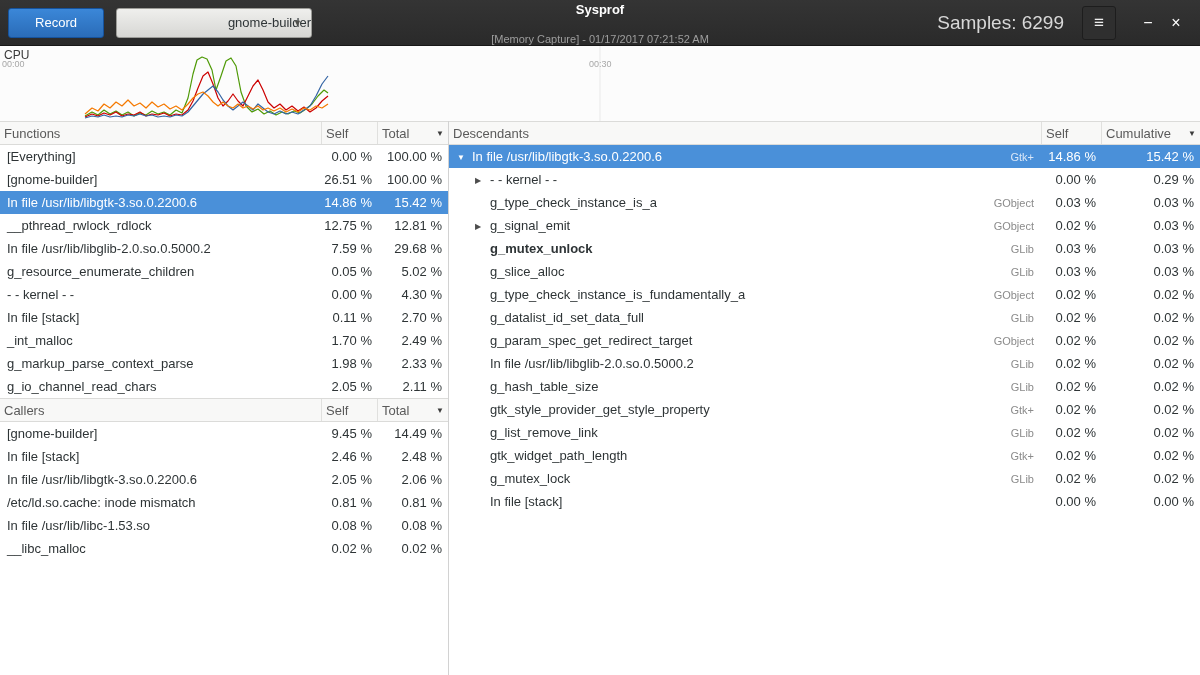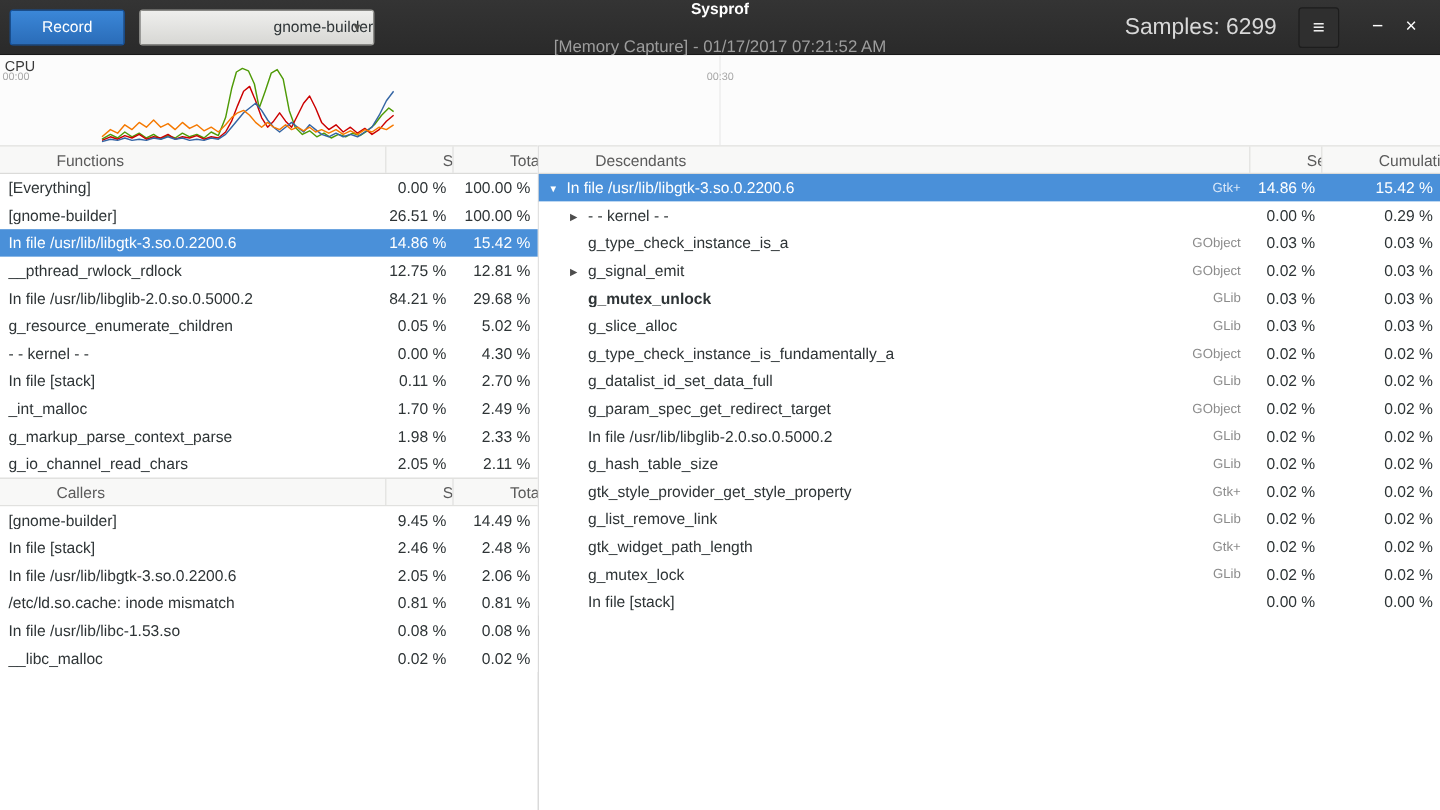--- a/index.html
+++ b/index.html
@@ -14,21 +14,21 @@
   .btn-record { width:96px; height:30px; border-radius:3px; cursor:default;
     background:linear-gradient(#3b87d8,#2a6cb8); border:1px solid #15539e;
     color:#fff; font-size:13px; text-align:center; line-height:28px; }
   .btn-process { width:196px; height:30px; margin-left:12px; border-radius:3px; position:relative;
     background:linear-gradient(#efefed,#d7d7d4); border:1px solid #9c9c98;
     color:#2e3436; font-size:13px; display:flex; align-items:center; justify-content:flex-end; }
   .btn-process .arrow { position:absolute; right:9px; font-size:9px; color:#50504c; }
   .title-block { position:absolute; left:50%; top:50%; transform:translate(-50%,-50%);
     text-align:center; white-space:nowrap; }
   .title { font-size:13px; font-weight:bold; color:#ffffff; }
-  .subtitle { font-size:14px; color:#9d9d9d; margin-top:16px; }
+  .subtitle { font-size:11px; color:#9d9d9d; margin-top:16px; }
   .header-right { margin-left:auto; display:flex; align-items:center; }
   .samples { font-size:19px; color:#d8d8d8; margin-right:18px; }
   .btn-menu { width:34px; height:34px; border-radius:3px; background:#2f2f2f;
     border:1px solid #1d1d1d; color:#ededed; font-size:17px;
     display:flex; align-items:center; justify-content:center; margin-right:18px; }
   .win-btn { width:28px; height:28px; display:flex; align-items:center; justify-content:center;
     color:#fff; font-size:16px; }
 
   
   .graph { height:75px; flex:none; position:relative; background:#fcfcfc; }
@@ -40,21 +40,21 @@
 
   
   .content { flex:1; min-height:0; display:flex; }
   .left-panel { width:449px; flex:none; border-right:1px solid #d2d2d2; }
   .right-panel { flex:1; min-width:0; }
 
   .theader { height:24px; display:grid; align-items:center;
     background:#f8f8f7; border-top:1px solid #dbdbd9; border-bottom:1px solid #dbdbd9;
     font-size:13px; color:#5a5a5a; }
   .hcell { height:100%; display:flex; align-items:center; padding:0 4px;
-    border-right:1px solid #e0e0de; overflow:hidden; white-space:nowrap;margin-left:43px; }
+    border-right:1px solid #e0e0de; overflow:hidden; white-space:nowrap; }
   .hcell.last { border-right:none;justify-content:space-between; }
   .sort { margin-left:auto; font-size:8px; color:#3c3c3c; padding-left:4px; }
 
   .lgrid { grid-template-columns:1fr 56px 70px; }
   .dgrid-h { grid-template-columns:1fr 60px 98px; }
   .dgrid-r { grid-template-columns:1fr 62px 60px 98px; }
 
   .trow { height:23px; display:grid; align-items:center; font-size:13px; color:#2e3436;
     background:#fff; white-space:nowrap; }
   .trow.selected { background:#4a90d9; color:#fff; }
@@ -136,21 +136,21 @@
             <span class="c-num">14.86 %</span>
             <span class="c-num">15.42 %</span>
           </div>
           <div class="trow lgrid">
             <span class="c-name">__pthread_rwlock_rdlock</span>
             <span class="c-num">12.75 %</span>
             <span class="c-num">12.81 %</span>
           </div>
           <div class="trow lgrid">
             <span class="c-name">In file /usr/lib/libglib-2.0.so.0.5000.2</span>
-            <span class="c-num">84.21 %</span>
+            <span class="c-num">7.59 %</span>
             <span class="c-num">29.68 %</span>
           </div>
           <div class="trow lgrid">
             <span class="c-name">g_resource_enumerate_children</span>
             <span class="c-num">0.05 %</span>
             <span class="c-num">5.02 %</span>
           </div>
           <div class="trow lgrid">
             <span class="c-name">- - kernel - -</span>
             <span class="c-num">0.00 %</span>

